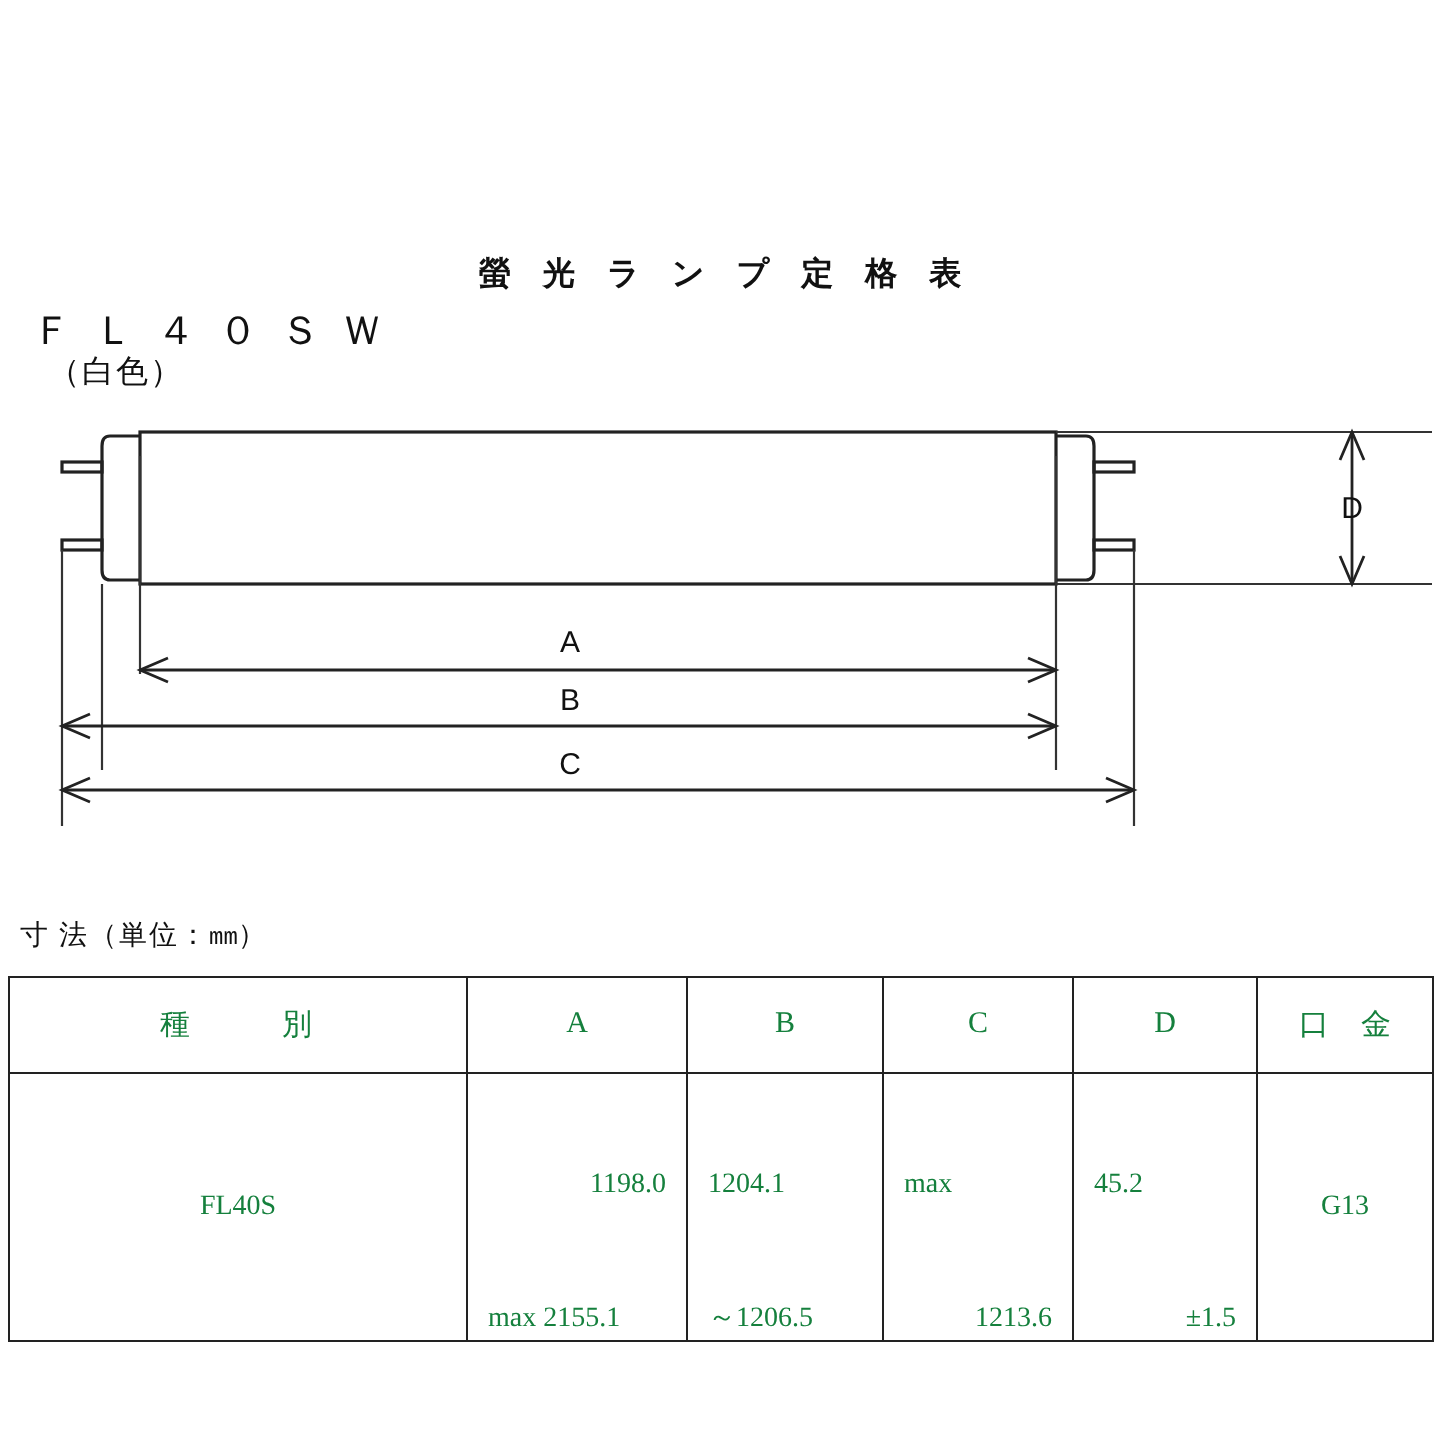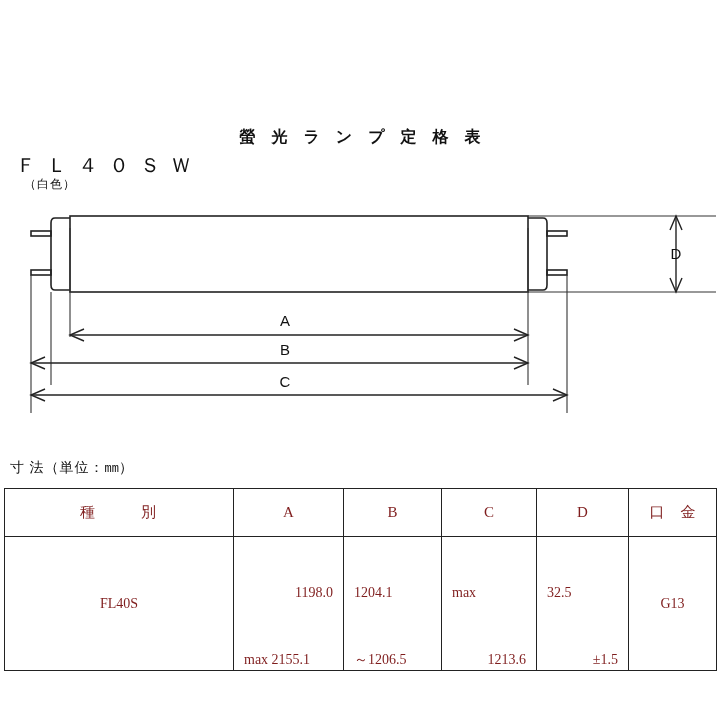--- a/index.html
+++ b/index.html
@@ -43,21 +43,21 @@
     left: 16px;
     top: 152px;
     font-size: 20px;
     letter-spacing: 3px;
     white-space: nowrap;
   }
   .model-color {
     position: absolute;
     left: 24px;
     top: 176px;
-    font-size: 12px;
+    font-size: 16px;
     letter-spacing: 1px;
     white-space: nowrap;
   }
 
   
   #drawing {
     position: absolute;
     left: 0;
     top: 195px;
     width: 720px;
@@ -87,21 +87,21 @@
     width: 712px;
     border-collapse: collapse;
     table-layout: fixed;
     font-size: 14px;
   }
   table.spec td {
     border: 1px solid #222222;
     text-align: center;
     vertical-align: middle;
     padding: 0;
-    color: #7f1d1d;
+    color: #15803d;
   }
   table.spec tr.head td {
     height: 47px;
     font-size: 15px;
   }
   table.spec tr.body td {
     height: 85px;
   }
   .col-kind  { width: 229px; }
   .col-a     { width: 110px; }
@@ -240,21 +240,21 @@
           </div>
         </td>
         <td>
           <div class="cell-stack">
             <span class="ln ln-left">max</span>
             <span class="ln ln-right">1213.6</span>
           </div>
         </td>
         <td>
           <div class="cell-stack">
-            <span class="ln ln-left">32.5</span>
+            <span class="ln ln-left">45.2</span>
             <span class="ln ln-right">±1.5</span>
           </div>
         </td>
         <td>
           <span class="cell-single">G13</span>
         </td>
       </tr>
     </tbody>
   </table>
 

